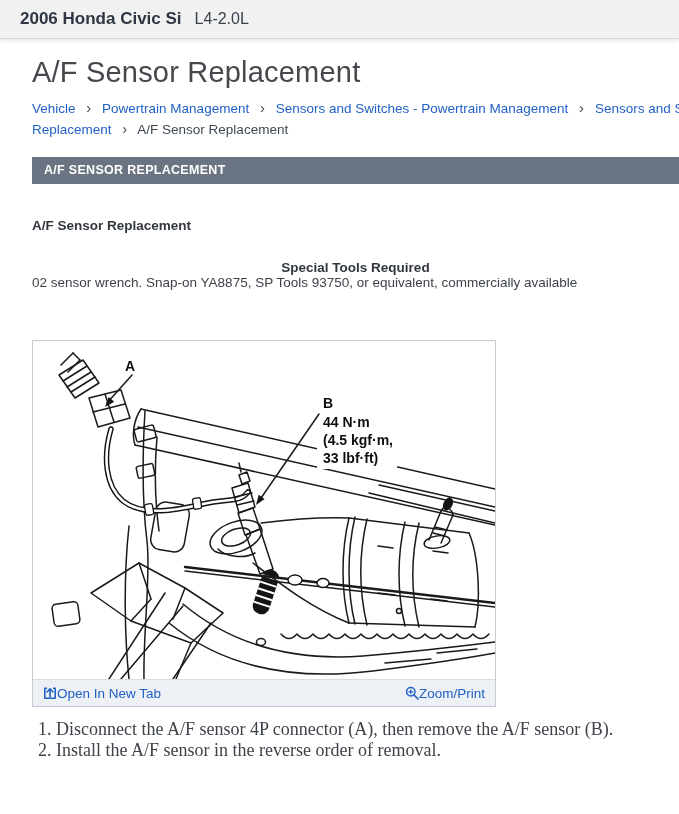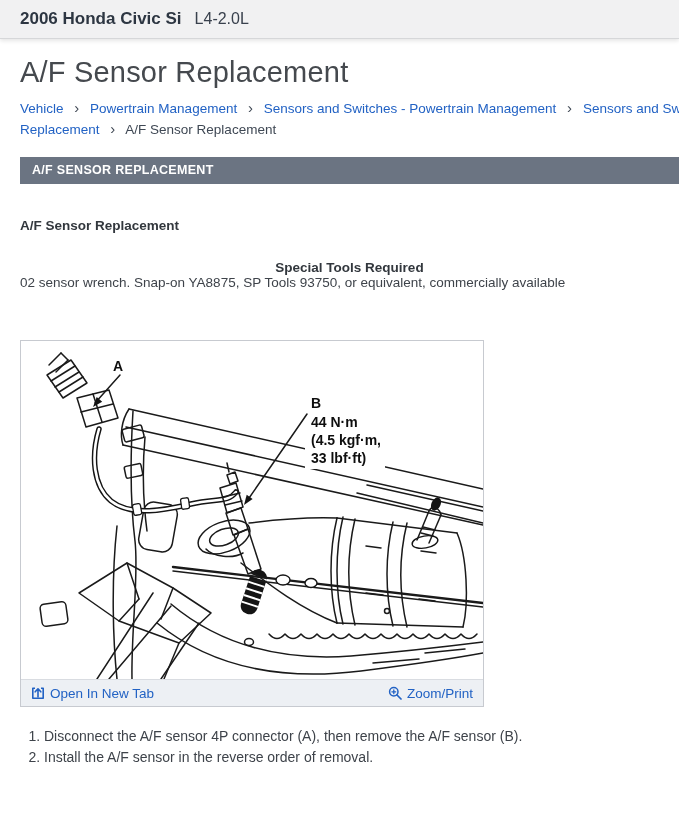--- a/index.html
+++ b/index.html
@@ -5,21 +5,21 @@
   * { margin:0; padding:0; box-sizing:border-box; }
   html,body { width:679px; height:814px; background:#ffffff; overflow:hidden;
     font-family:"Liberation Sans", sans-serif; color:#3e434a; }
 
   
   .app-header { height:39px; background:#f1f1f2; border-bottom:1px solid #d6d7d9;
     box-shadow:0 2px 4px rgba(0,0,0,.10); display:flex; align-items:center; padding:0 20px; }
   .vehicle { font-size:17px; font-weight:bold; color:#2d3642; }
   .engine  { font-size:16px; font-weight:400; color:#39414d; margin-left:13px; }
 
-  .content { padding-left:20px; }
+  .content { padding-left:32px; }
 
   h1.page-title { font-size:29px; font-weight:300; color:#45494e; margin:17px 0 9px; letter-spacing:.2px; }
 
   .breadcrumb { font-size:13.5px; line-height:20px; color:#3f4854; }
   .bc-line1 { white-space:nowrap; overflow:hidden; }
   .bc-link { color:#2262c4; text-decoration:none; }
   .bc-sep  { color:#3f4854; margin:0 7px; font-size:15px; }
   .bc-current { color:#3f4854; }
 
   .section-banner { margin-top:17px; background:#6b7482; color:#ffffff; font-weight:bold;
@@ -27,24 +27,24 @@
 
   .article-subtitle { margin-top:34px; font-size:13.5px; font-weight:bold; color:#32373d; }
   .tools-heading    { margin-top:27px; font-size:13.5px; font-weight:bold; color:#32373d;text-align:center; }
   .tools-text       {  font-size:13.5px; color:#3e434a; }
 
   .figure-card { width:464px; border:1px solid #c7cad0; margin-top:50px; background:#fff; }
   .fig-canvas  { display:block; width:462px; height:338px; background:#fff; }
   .fig-footer  { height:27px; background:#edf0f4; border-top:1px solid #d9dce1;
     display:flex; align-items:center; justify-content:space-between; padding:0 10px; }
   .fig-link { color:#2262c4; font-size:13.5px; text-decoration:none;
-    display:flex; align-items:center; gap:5px; }
+    display:flex; align-items:center; }
   .fig-link svg { display:block; }
 
-  ol.steps { margin:19px 0 0 6px; padding-left:18px; font-size:14px; line-height:21px; color:#3e434a; }
+  ol.steps { margin:12px 0 0 6px; padding-left:18px; font-size:18px; line-height:21px; color:#3e434a;font-family:Liberation Serif, serif; }
 
   
   .ink  { stroke:#1a1a1a; fill:none; stroke-width:1.5; stroke-linecap:round; stroke-linejoin:round; }
   .ink2 { stroke:#1a1a1a; fill:none; stroke-width:2.4; stroke-linecap:round; }
   .fillk{ fill:#141414; stroke:none; }
   .white{ stroke:#ffffff; fill:none; }
   .lbl  { font-family:"Liberation Sans",sans-serif; font-weight:bold; font-size:14px; fill:#0e0e0e; }
 </style>
 </head>
 <body>

